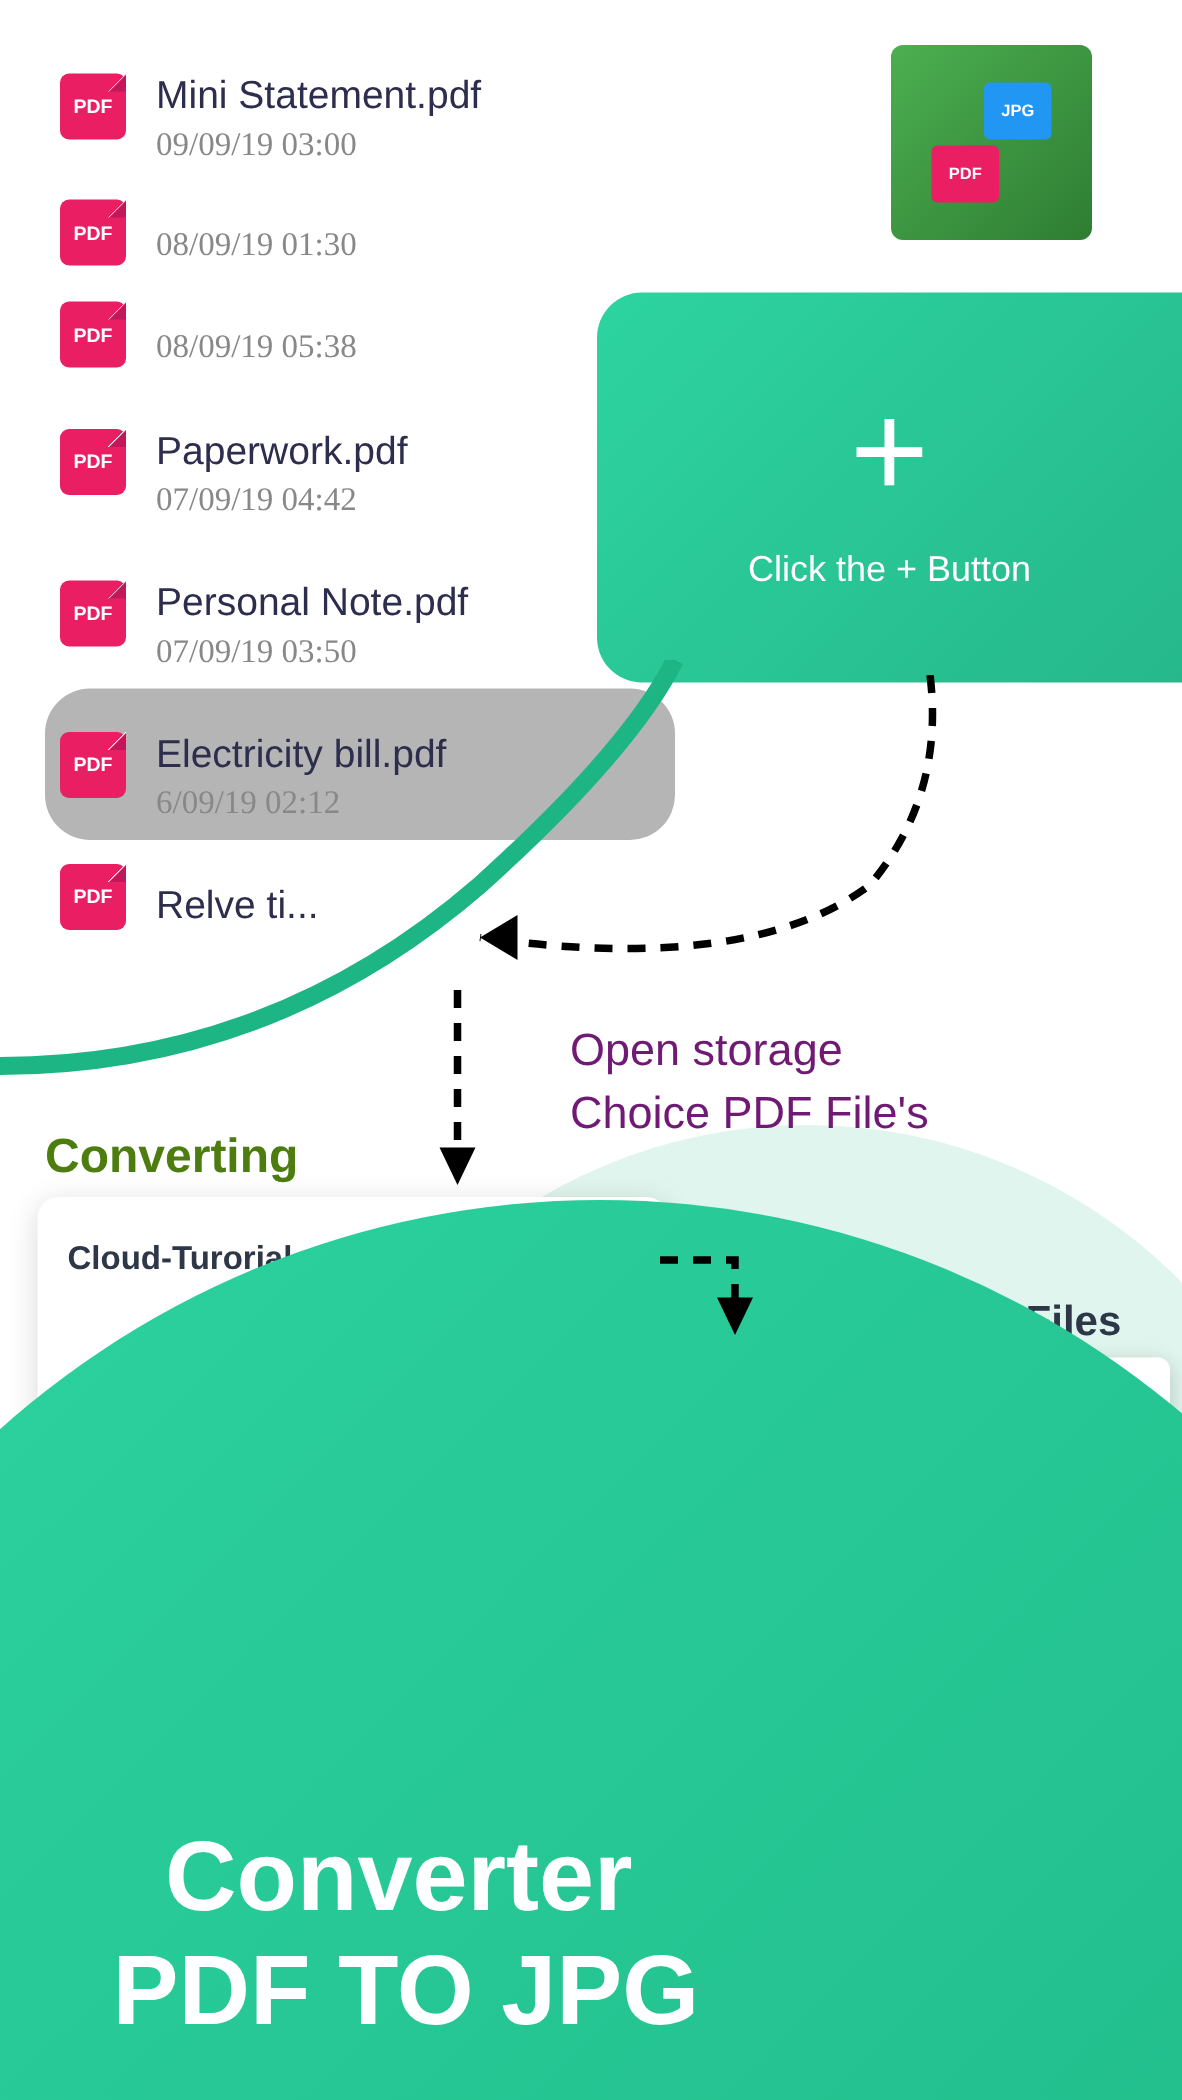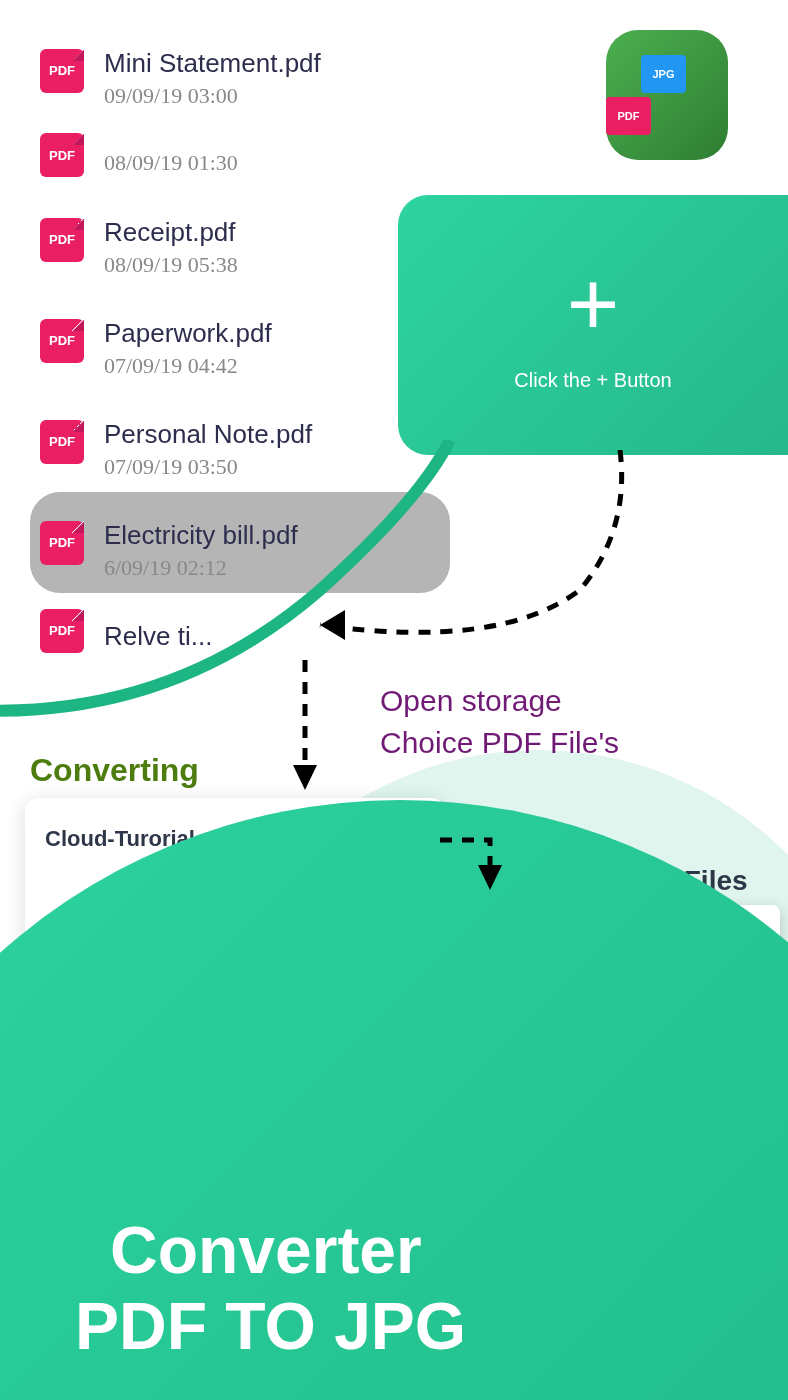--- a/index.html
+++ b/index.html
@@ -25,37 +25,37 @@
 .pdf-icon::before {
   content: ''; position: absolute; top: 0; right: 0; width: 12px; height: 12px;
   background: linear-gradient(135deg, transparent 50%, #fff 50%, #c2185b 55%);
 }
 .file-info { flex: 1; margin-top: 16px; }
 .file-name { font-size: 26px; color: #2d2d4d; font-weight: 500; margin-bottom: 4px; }
 .file-date { font-size: 22px; color: #888; font-family: Liberation Serif, serif; }
 
 
 .app-icon {
-  position: absolute; top: 30px; right: 60px; width: 122px; height: 130px;
+  position: absolute; top: 30px; right: 60px; width: 134px; height: 130px;
   background: linear-gradient(135deg, #4caf50, #2e7d32);
-  border-radius: 32px; display: flex; align-items: center; 
+  border-radius: 8px; display: flex; align-items: center; justify-content: center;
 }
 .app-icon-inner { position: relative; width: 80px; height: 80px; }
 .jpg-badge { position: absolute; top: 0; right: 0; width: 45px; height: 38px; background: #2196f3; border-radius: 4px; color: #fff; font-size: 11px; font-weight: bold; display: flex; align-items: center; justify-content: center; }
 .pdf-badge { position: absolute; bottom: 0; left: 0; width: 45px; height: 38px; background: #e91e63; border-radius: 4px; color: #fff; font-size: 11px; font-weight: bold; display: flex; align-items: center; justify-content: center; }
 
 
 .add-panel {
   position: absolute; top: 195px; right: 0; width: 390px; height: 260px;
   background: linear-gradient(135deg, #2dd4a0, #26b88a);
   border-radius: 30px 0 0 30px; display: flex; flex-direction: column;
   align-items: center; justify-content: center; color: #fff;
 }
 .plus-sign { font-size: 90px; font-weight: 200; line-height: 1; margin-bottom: 20px; }
-.add-label { font-size: 20px; font-weight: 400; }
+.add-label { font-size: 24px; font-weight: 400; }
 
 
 .storage-tooltip {
   position: absolute; top: 680px; left: 380px; font-size: 30px;
   color: #701a75; font-weight: 500; line-height: 1.4;
 }
 
 
 .converting-label {
   position: absolute; top: 752px; left: 30px; font-size: 32px;
@@ -124,21 +124,20 @@
     </div>
     <div class="file-item">
       <div class="pdf-icon">PDF</div>
       <div class="file-info">
         <div class="file-date">08/09/19  01:30</div>
       </div>
     </div>
     <div class="file-item">
       <div class="pdf-icon">PDF</div>
       <div class="file-info">
-        <div class="file-name">Receipt.pdf</div>
         <div class="file-date">08/09/19  05:38</div>
       </div>
     </div>
     <div class="file-item">
       <div class="pdf-icon">PDF</div>
       <div class="file-info">
         <div class="file-name">Paperwork.pdf</div>
         <div class="file-date">07/09/19  04:42</div>
       </div>
     </div>

